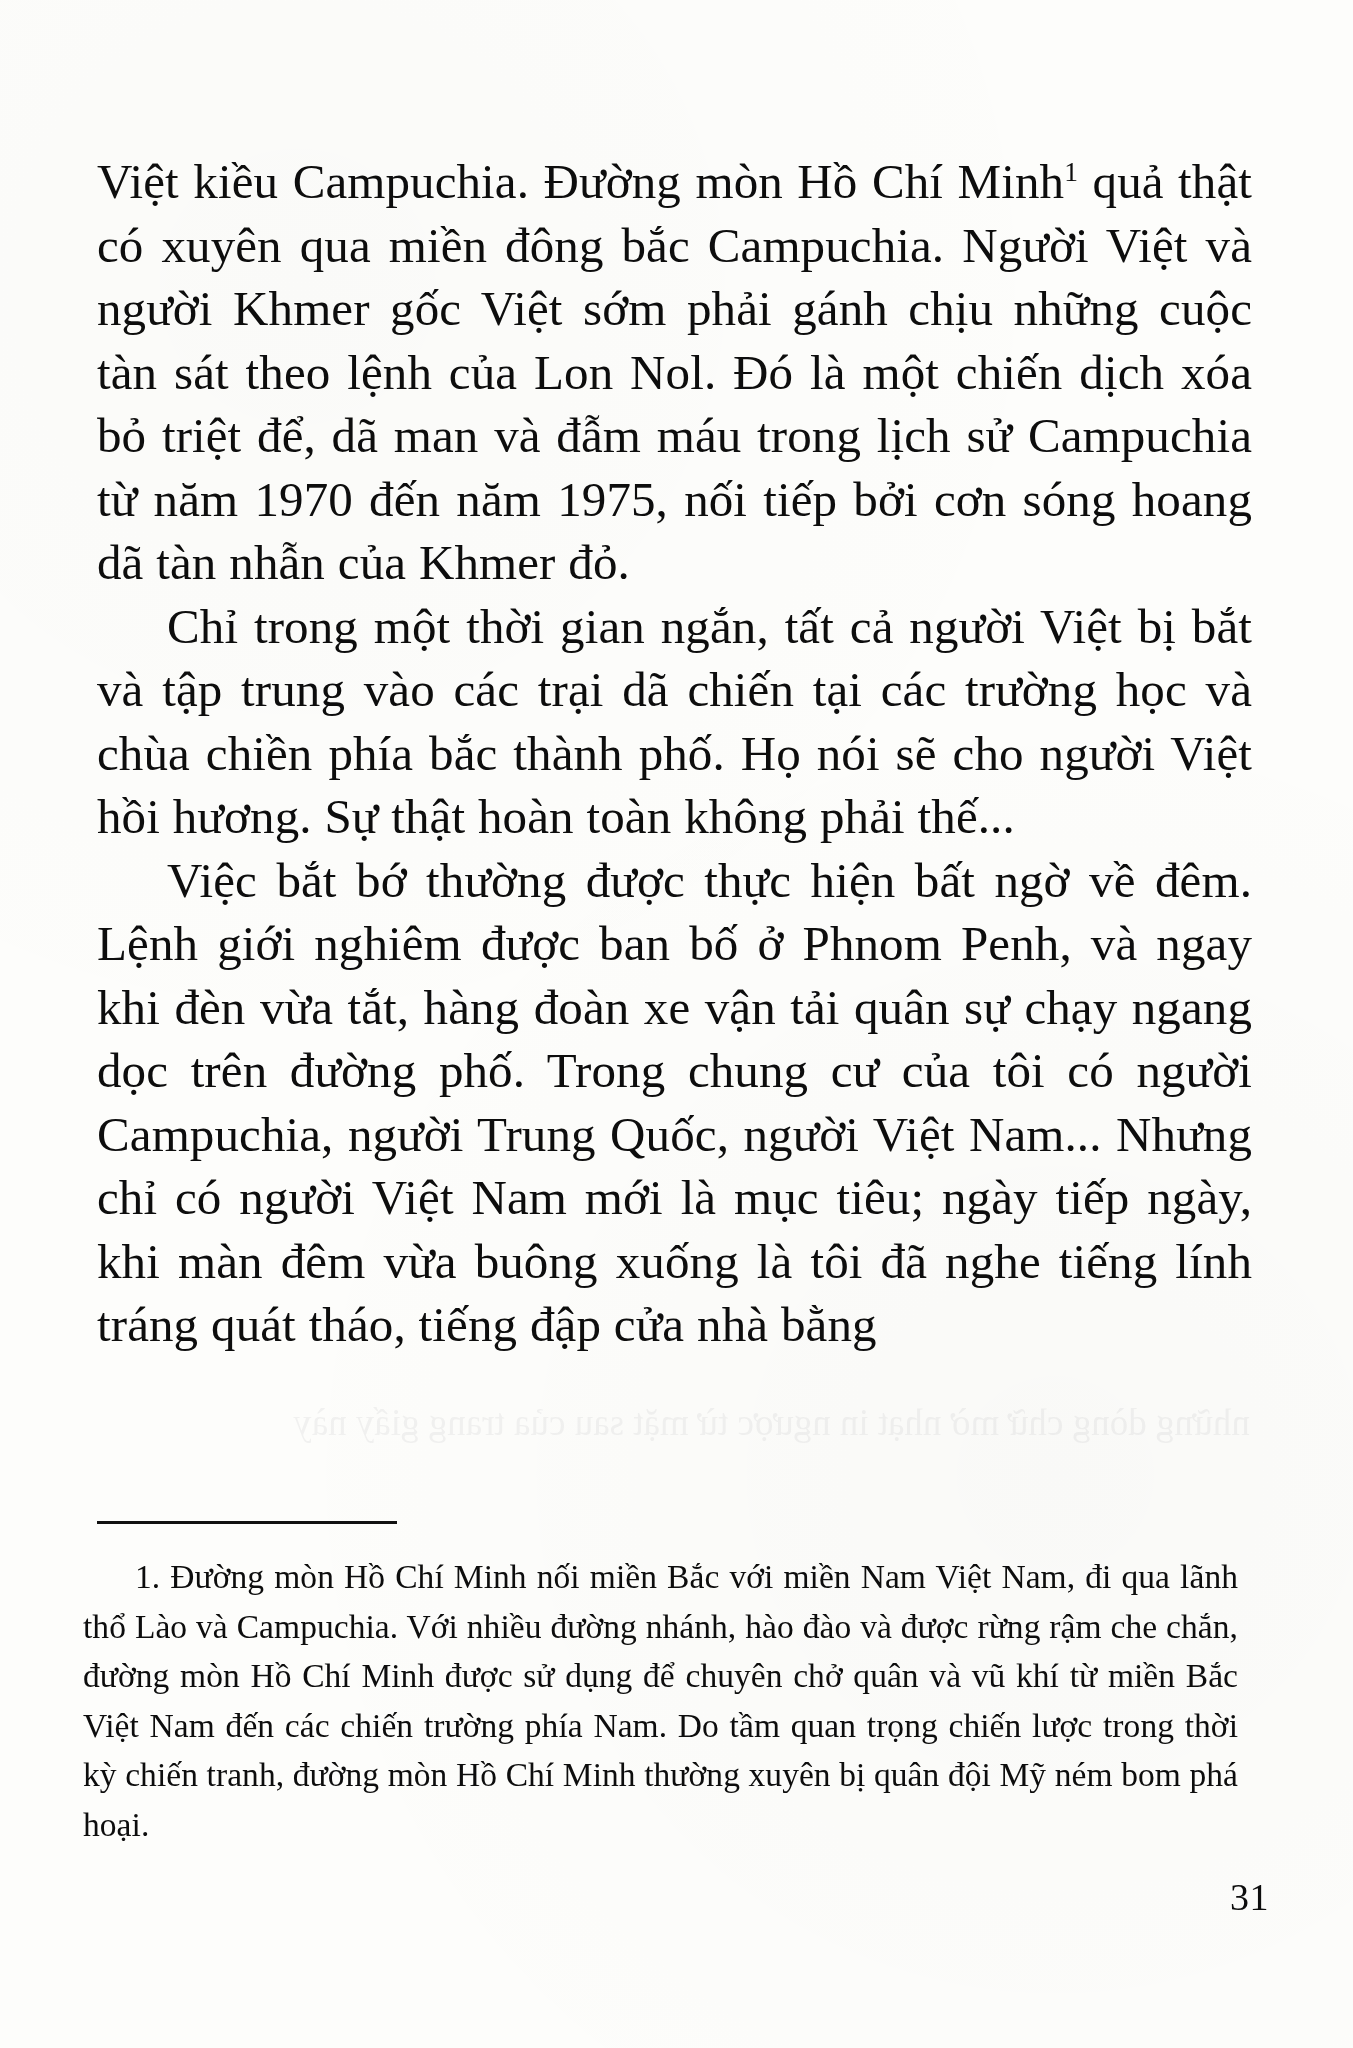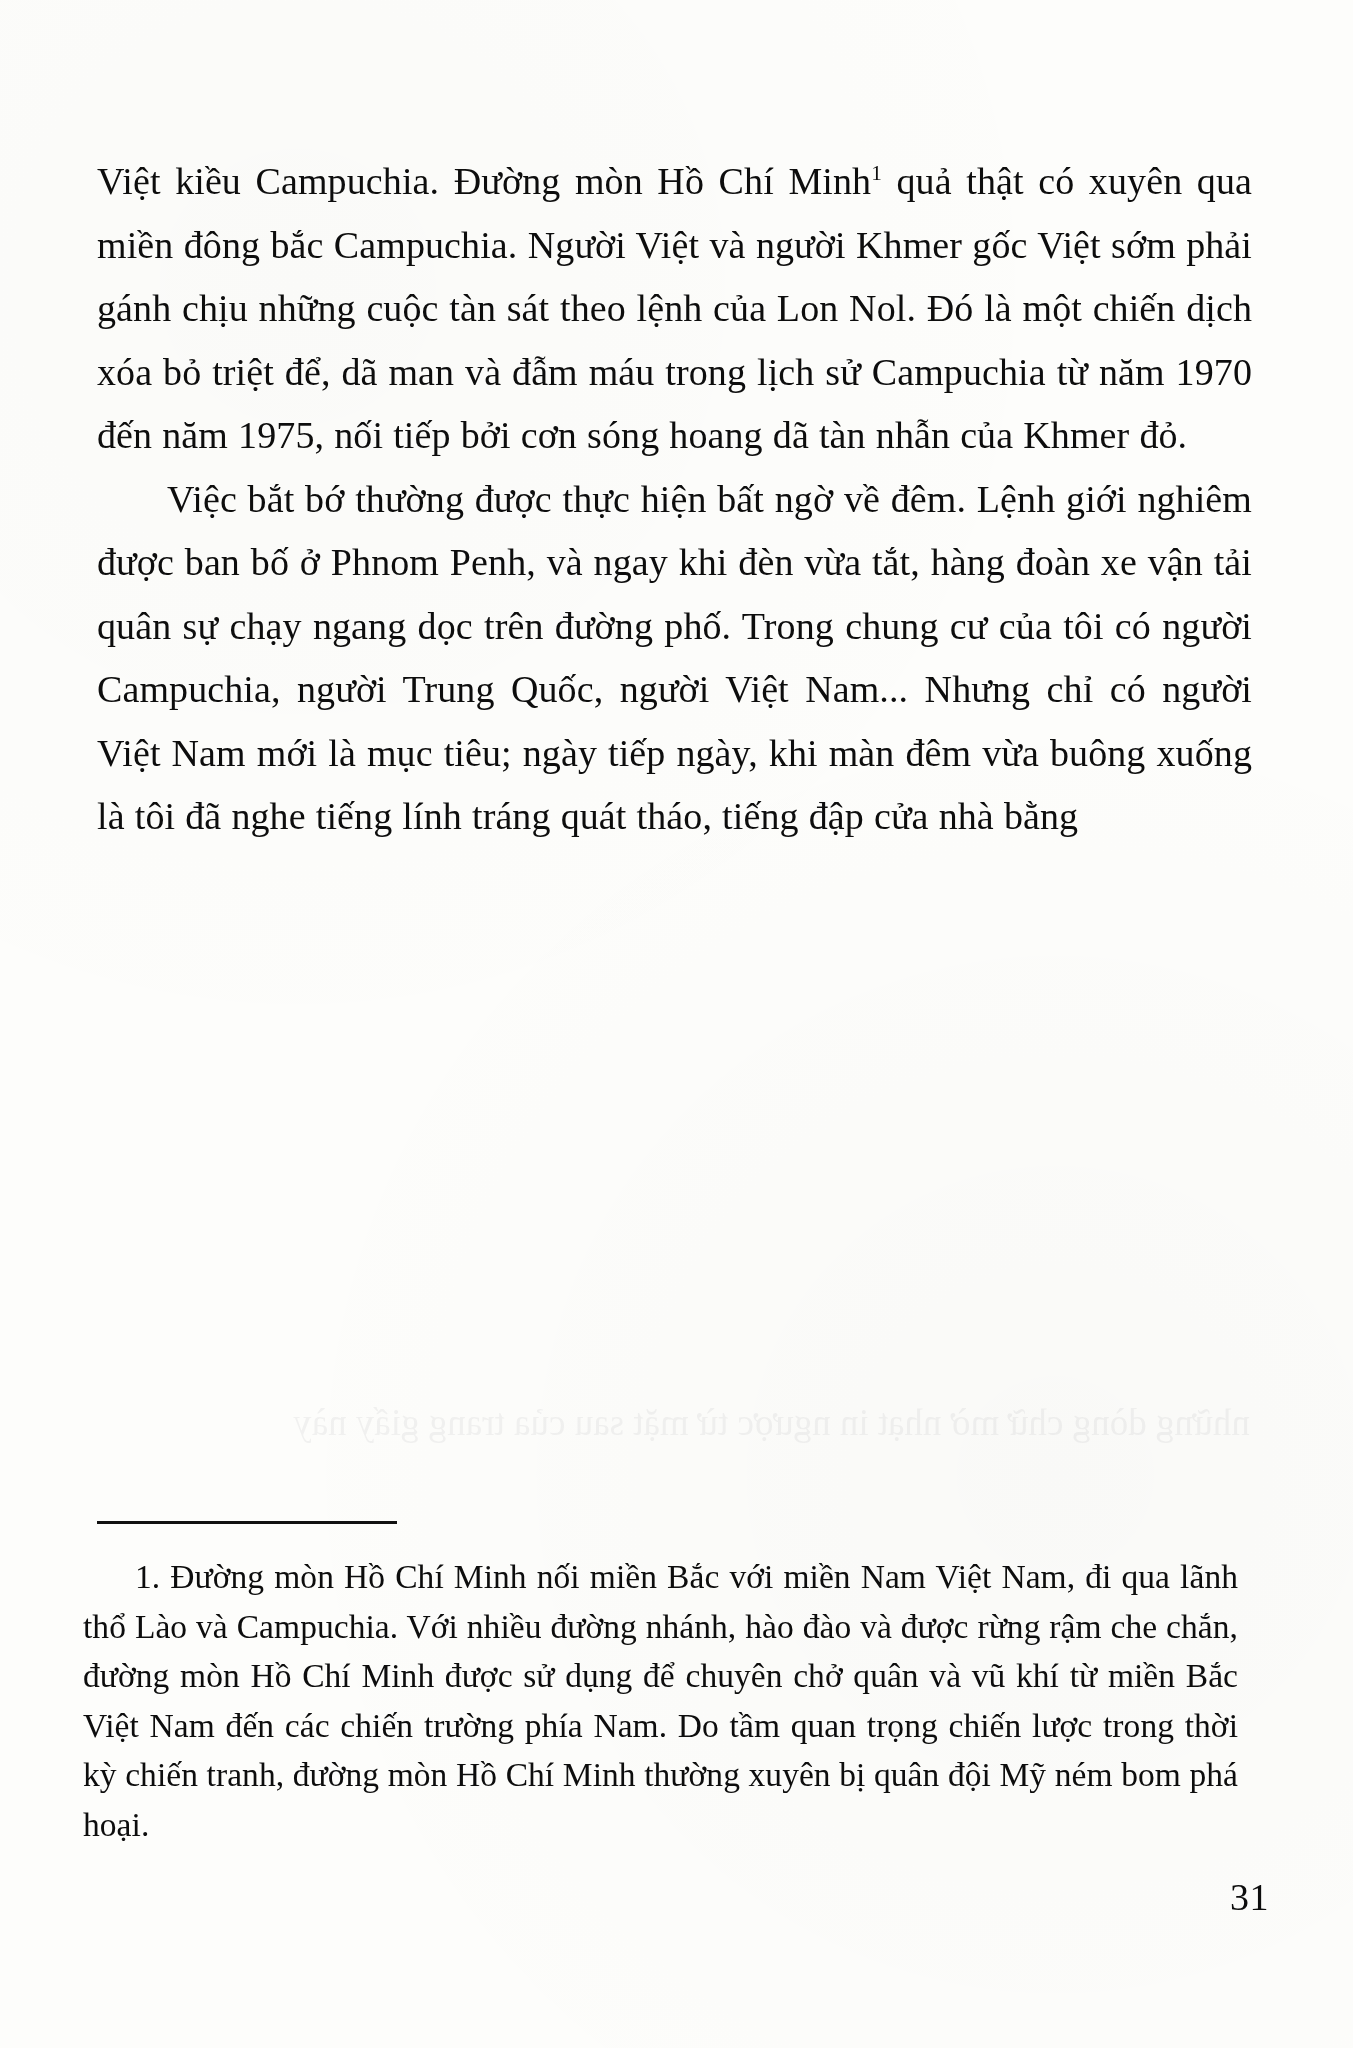--- a/index.html
+++ b/index.html
@@ -26,21 +26,21 @@
 
   .text-block {
     position: absolute;
     left: 97px;
     top: 150px;
     width: 1155px;
   }
 
   p.body-para {
     margin: 0;
-    font-size: 38px;
+    font-size: 49px;
     line-height: 63.5px;
     text-align: justify;
     text-justify: inter-word;
     letter-spacing: 0.1px;
     word-spacing: 0.5px;
   }
 
   p.body-para.indent {
     text-indent: 70px;
   }
@@ -106,20 +106,21 @@
 <div class="page">
 
   <div class="ghost g1" aria-hidden="true">
     những dòng chữ mờ nhạt in ngược từ mặt sau của trang giấy này
   </div>
 
   <div class="text-block">
 
     <p class="body-para"><span>Việt kiều Campuchia. Đường mòn Hồ Chí Minh</span><sup class="fn-ref">1</sup><span> quả thật có xuyên qua miền đông bắc Campuchia. Người Việt và người Khmer gốc Việt sớm phải gánh chịu những cuộc tàn sát theo lệnh của Lon Nol. Đó là một chiến dịch xóa bỏ triệt để, dã man và đẫm máu trong lịch sử Campuchia từ năm 1970 đến năm 1975, nối tiếp bởi cơn sóng hoang dã tàn nhẫn của Khmer đỏ.</span></p>
 
+    <p class="body-para indent">Chỉ trong một thời gian ngắn, tất cả người Việt bị bắt và tập trung vào các trại dã chiến tại các trường học và chùa chiền phía bắc thành phố. Họ nói sẽ cho người Việt hồi hương. Sự thật hoàn toàn không phải thế...</p>
 
     <p class="body-para indent">Việc bắt bớ thường được thực hiện bất ngờ về đêm. Lệnh giới nghiêm được ban bố ở Phnom Penh, và ngay khi đèn vừa tắt, hàng đoàn xe vận tải quân sự chạy ngang dọc trên đường phố. Trong chung cư của tôi có người Campuchia, người Trung Quốc, người Việt Nam... Nhưng chỉ có người Việt Nam mới là mục tiêu; ngày tiếp ngày, khi màn đêm vừa buông xuống là tôi đã nghe tiếng lính tráng quát tháo, tiếng đập cửa nhà bằng</p>
 
   </div>
 
   <div class="footnote-rule"></div>
 
   <div class="footnote">
     <p class="footnote-para">1. Đường mòn Hồ Chí Minh nối miền Bắc với miền Nam Việt Nam, đi qua lãnh thổ Lào và Campuchia. Với nhiều đường nhánh, hào đào và được rừng rậm che chắn, đường mòn Hồ Chí Minh được sử dụng để chuyên chở quân và vũ khí từ miền Bắc Việt Nam đến các chiến trường phía Nam. Do tầm quan trọng chiến lược trong thời kỳ chiến tranh, đường mòn Hồ Chí Minh thường xuyên bị quân đội Mỹ ném bom phá hoại.</p>
   </div>

